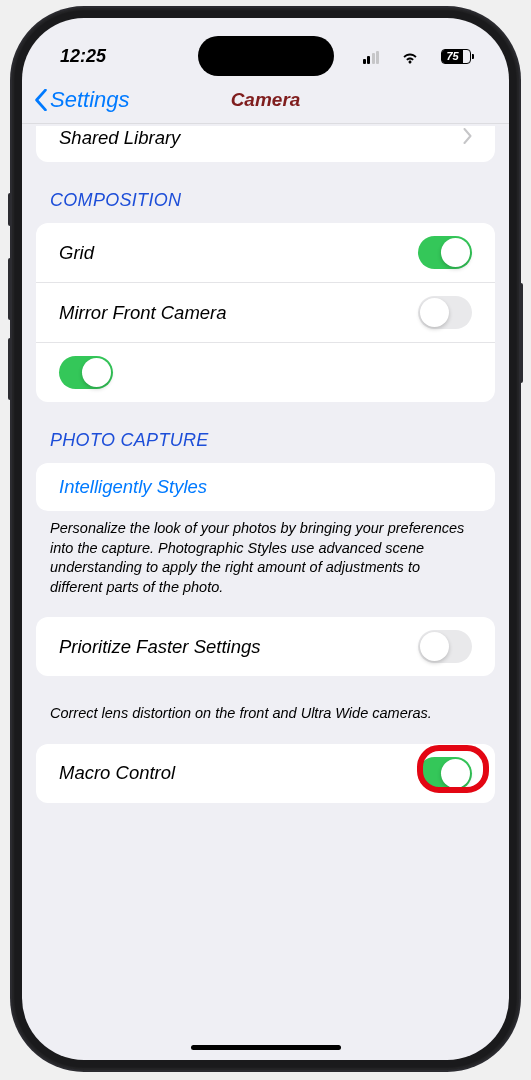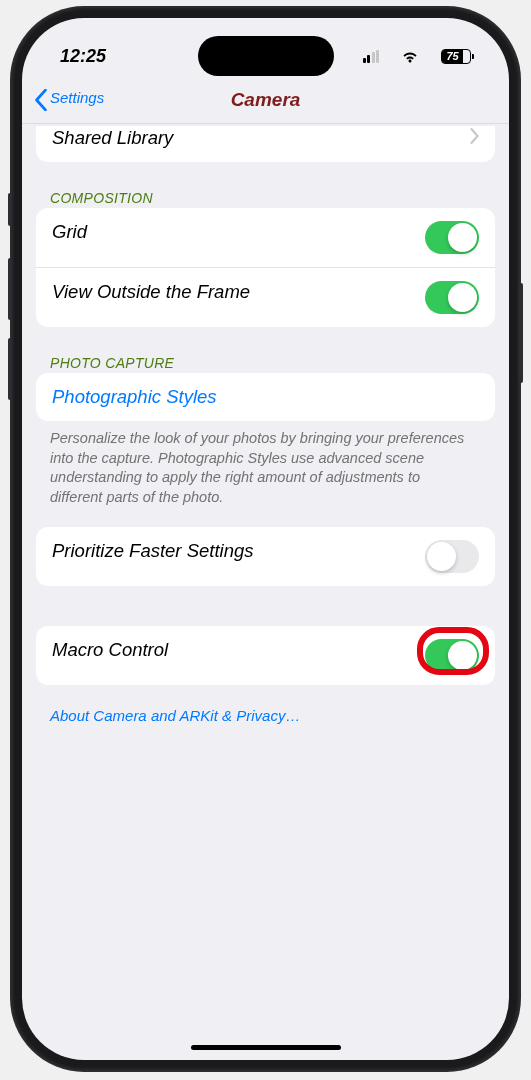--- a/index.html
+++ b/index.html
@@ -50,21 +50,21 @@
   .status-bar {
     height: 58px;
     display: flex;
     justify-content: space-between;
     align-items: center;
     padding: 18px 38px 0 38px;
     font-weight: 600;
     font-size: 18px;
     color: #000;
   }
-  .status-right { display: flex; align-items: center; gap: 22px; }
+  .status-right { display: flex; align-items: flex-end; gap: 22px; }
   .signal-bars { display: flex; align-items: flex-end; gap: 1.5px; height: 13px; }
   .signal-bars .bar { width: 3px; background: #000; border-radius: 1px; }
   .signal-bars .b1 { height: 5px; }
   .signal-bars .b2 { height: 8px; }
   .signal-bars .b3 { height: 11px; background: #c6c6c8; }
   .signal-bars .b4 { height: 13px; background: #c6c6c8; }
   .wifi-icon svg { display: block; }
   .battery {
     width: 30px; height: 15px; border: 1.5px solid #000; border-radius: 4px; position: relative; display: flex; align-items: center;
   }
@@ -72,62 +72,62 @@
   .battery-fill { background: #000; height: 100%; width: 75%; border-radius: 2.5px 0 0 2.5px; display: flex; align-items: center; justify-content: center; }
   .battery-text { color: #fff; font-size: 11px; font-weight: 700; }
   .nav-bar {
     height: 48px;
     display: flex;
     align-items: center;
     padding: 0 12px;
     position: relative;
     border-bottom: 1px solid rgba(0,0,0,0.08);
   }
-  .nav-back { display: flex; align-items: flex-start; color: #007aff; font-size: 15px; gap: 2px; }
+  .nav-back { display: flex; align-items: center; color: #007aff; font-size: 22px; gap: 2px; }
   .nav-back svg { width: 14px; height: 22px; }
   .nav-title { position: absolute; left: 50%; transform: translateX(-50%); font-size: 19px; font-weight: 600; color: #7f1d1d; }
   .content { position: absolute; top: 108px; bottom: 0; left: 0; right: 0; overflow: hidden; }
   .section-header {
-    color: #4d7c0f;
-    font-size: 14px;
+    color: #1d4ed8;
+    font-size: 18px;
     letter-spacing: 0.3px;
-    padding: 28px 28px 2px 28px;
+    padding: 28px 28px 12px 28px;
     text-transform: uppercase;
   }
   .group {
     background: #fff;
     margin: 0 14px;
     border-radius: 12px;
     overflow: hidden;
   }
   .row {
     display: flex;
-    align-items: flex-start;
+    align-items: center;
     justify-content: space-between;
-    padding: 13px 16px;
+    padding: 13px 23px;
     font-size: 18.5px;
     color: #000;
     min-height: 48px;
   }
   .row + .row { border-top: 1px solid #e4e4e7; }
   .row-link { color: #007aff; font-size: 18.5px; }
   .chevron svg { width: 9px; height: 16px; }
   .toggle {
     width: 54px; height: 33px; border-radius: 17px; position: relative; flex-shrink: 0;
   }
   .toggle.on { background: #34c759; }
   .toggle.off { background: #e9e9eb; }
   .toggle .knob {
     width: 29px; height: 29px; background: #fff; border-radius: 50%; position: absolute; top: 2px;
     box-shadow: 0 2px 4px rgba(0,0,0,0.2);
   }
   .toggle.on .knob { right: 2px; }
   .toggle.off .knob { left: 2px; }
   .footer-text {
-    color: #737373;
+    color: #000000;
     font-size: 14.5px;
     padding: 8px 40px 0 28px;
     line-height: 1.35;
   }
   .highlight-ring {
     position: absolute;
     border: 6px solid #e30613;
     border-radius: 22px;
     width: 72px;
     height: 48px;
@@ -208,58 +208,63 @@
 
       <div class="section-header">COMPOSITION</div>
       <div class="group">
         <div class="row">
           <span>Grid</span>
           <div class="toggle on">
               <div class="knob"></div>
             </div>
         </div>
         <div class="row">
-          <span>View Outside the Frame</span>
+          <span>Mirror Front Camera</span>
+          <div class="toggle off">
+              <div class="knob"></div>
+            </div>
+        </div>
+        <div class="row">
           <div class="toggle on">
               <div class="knob"></div>
             </div>
         </div>
       </div>
 
       <div class="section-header">PHOTO CAPTURE</div>
       <div class="group">
         <div class="row row-link">
-          <span>Photographic Styles</span>
+          <span>Intelligently Styles</span>
         </div>
       </div>
       <div class="footer-text">Personalize the look of your photos by bringing your preferences into the capture. Photographic Styles use advanced scene understanding to apply the right amount of adjustments to different parts of the photo.</div>
 
       <div style="height:20px"></div>
       <div class="group">
         <div class="row">
           <span>Prioritize Faster Settings</span>
           <div class="toggle off">
               <div class="knob"></div>
             </div>
         </div>
       </div>
 
       <div style="height:20px"></div>
+      <div class="footer-text">Correct lens distortion on the front and Ultra Wide cameras.</div>
 
       <div style="height:20px;position:relative">
       </div>
       <div class="group" style="position:relative">
         <div class="row">
           <span>Macro Control</span>
           <div class="toggle on">
               <div class="knob"></div>
             </div>
         </div>
         <div class="highlight-ring" style="top:1px; right:6px;"></div>
       </div>
 
-      <div class="about-link">About Camera and ARKit &amp; Privacy…</div>
 
     </div>
 
     <div class="home-indicator"></div>
   </div>
 </div>
 
 </body></html>

